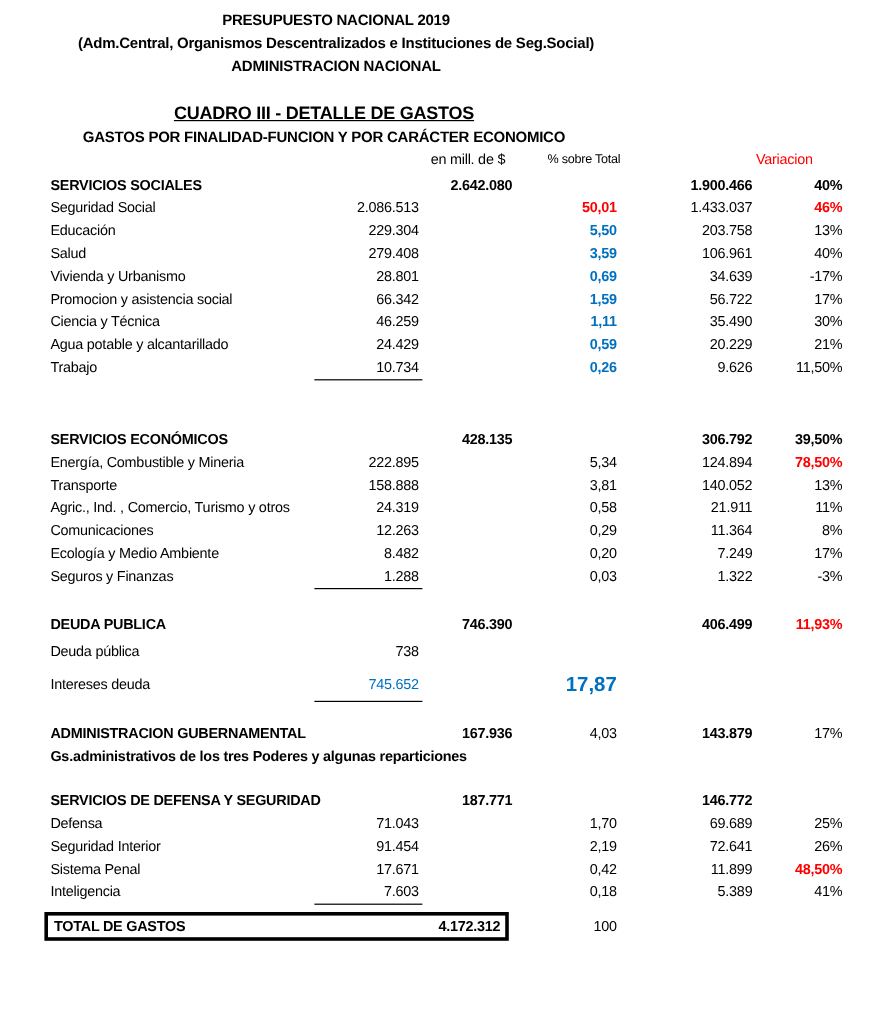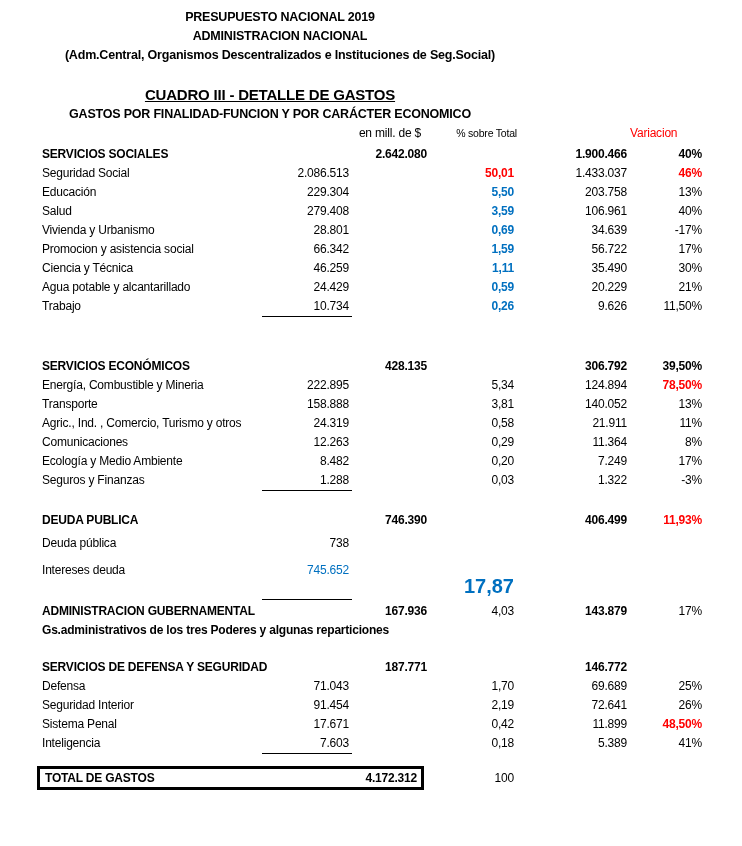--- a/index.html
+++ b/index.html
@@ -21,51 +21,51 @@
     padding-left:42px; }
   .row  { height:19px; line-height:19px; }
   .hrow { height:18px; line-height:18px; }
   .cell { white-space:nowrap; }
   .num  { text-align:right; padding-right:3px; }
   .total{ padding-right:0; }
   .b    { font-weight:bold; }
   .red  { color:var(--red); }
   .blue { color:var(--blue); }
   .u    { border-bottom:1.5px solid #000; }
-  .lg   { font-size:20px; letter-spacing:0;margin-top:16px; }
+  .lg   { font-size:17px; letter-spacing:0; }
 
   .unit { grid-column:2/4; text-align:right; padding-right:6px; }
   .y2019{ grid-column:3; text-align:center; font-weight:bold; text-decoration:underline; }
   .pcth { grid-column:4; text-align:right; font-size:10.5px; }
   .y2018{ grid-column:5; text-align:center; font-weight:bold; text-decoration:underline; padding-left:28px; }
   .varh { grid-column:6; text-align:left; color:var(--red); font-weight:normal; }
 
   .section-0 { margin-top:3px; }
   .section-1 { margin-top:41px; }
   .section-2 { margin-top:21px; }
   .section-3 { margin-top:18px; }
   .section-4 { margin-top:18px; }
   .section-2 .data-row { height:27px; line-height:27px; }
   .note { grid-column:1 / -1;font-weight:bold; }
 
-  .total-row { display:flex; margin-top:13px; margin-left:37px; align-items:center;
+  .total-row { display:flex; margin-top:7px; margin-left:37px; align-items:center;
     height:24px; line-height:24px; }
   .total-box { width:387px; border:3px solid #000; height:24px; display:flex;
     justify-content:space-between; align-items:center; padding:0 4px 0 5px; }
   .total-pct { width:96px; text-align:right; padding-right:6px; }
 </style>
 </head>
 <body>
 
 <div>
 
   <div class="title-block">
     <div>PRESUPUESTO NACIONAL 2019</div>
+    <div>(Adm.Central, Organismos Descentralizados e Instituciones de Seg.Social)</div>
     <div>ADMINISTRACION NACIONAL</div>
-    <div>(Adm.Central, Organismos Descentralizados e Instituciones de Seg.Social)</div>
   </div>
 
   <div class="table-title-block">
     <div class="cuadro">CUADRO III - DETALLE DE GASTOS</div>
     <div class="gastos">GASTOS POR FINALIDAD-FUNCION Y POR CARÁCTER ECONOMICO</div>
   </div>
 
   <div class="grid hrow">
     <div class="cell unit">en mill. de $</div>
     <div class="cell pcth">% sobre Total</div>

